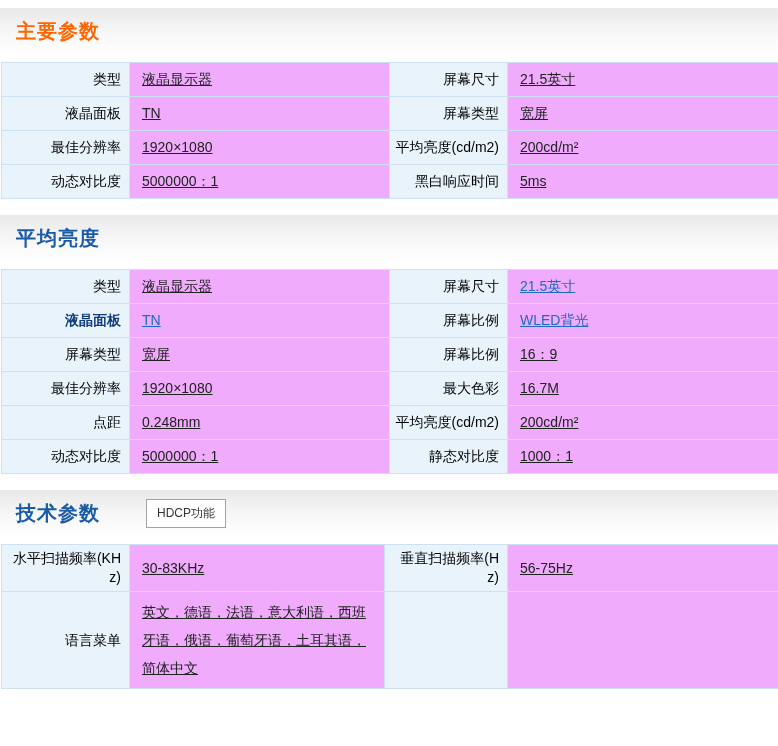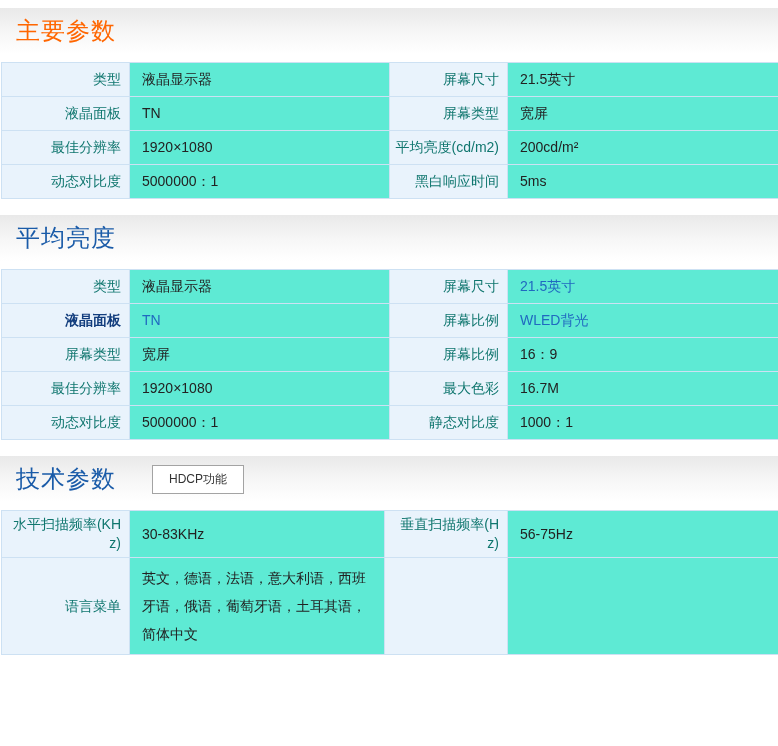--- a/index.html
+++ b/index.html
@@ -12,58 +12,59 @@
   }
   .section { margin-bottom:16px; }
   .sec-header {
     height:46px;
     display:flex;
     align-items:center;
     padding-left:16px;
     background:linear-gradient(180deg,#e9e9e9 0%,#f7f7f7 55%,#ffffff 100%);
     margin-bottom:8px;
   }
-  .sec-title { font-size:24px; font-weight:normal; letter-spacing:1px; }
+  .sec-title { font-size:20px; font-weight:bold; letter-spacing:1px; }
   .sec-title.orange { color:#ff6600; }
   .sec-title.blue   { color:#1a5ba8; }
   .hdcp-btn {
-    margin-left:36px;
+    margin-left:46px;
     background:#ffffff;
     border:1px solid #a3a3a3;
     color:#333;
     font-size:12px;
-    padding:5px 16px;
+    padding:5px 10px;
     font-family:inherit;
     cursor:pointer;
   }
   table {
     border-collapse:collapse;
     table-layout:fixed;
     width:777px;
     margin-left:1px;
     font-size:14px;
   }
   td {
     border:1px solid #cde1f3;
     height:34px;
     vertical-align:middle;
     line-height:19px;
     word-break:break-all;
   }
   td.lbl {
     background:#e9f3fc;
-    color:#0f766e;
+    color:#000000;
     text-align:right;
     padding:4px 8px 4px 4px;
   }
   td.val {
-    background:#5eead4;
+    background:#f0abfc;
     color:#222;
     text-align:left;
     padding:4px 8px 4px 12px;
+    text-decoration:underline;
   }
   td.val.link { color:#2069c0; cursor:pointer; }
   td.lbl.bold { color:#123d7d; font-weight:bold; }
   td.val.lang { line-height:28px; padding-top:6px; padding-bottom:6px; }
 </style>
 </head>
 <body>
 
 <div class="section">
   <div class="sec-header">
@@ -135,20 +136,26 @@
         <td class="lbl">屏幕比例</td>
         <td class="val">16：9</td>
       </tr>
       <tr>
         <td class="lbl">最佳分辨率</td>
         <td class="val">1920×1080</td>
         <td class="lbl">最大色彩</td>
         <td class="val">16.7M</td>
       </tr>
       <tr>
+        <td class="lbl">点距</td>
+        <td class="val">0.248mm</td>
+        <td class="lbl">平均亮度(cd/m2)</td>
+        <td class="val">200cd/m²</td>
+      </tr>
+      <tr>
         <td class="lbl">动态对比度</td>
         <td class="val">5000000：1</td>
         <td class="lbl">静态对比度</td>
         <td class="val">1000：1</td>
       </tr>
     </tbody>
   </table>
 </div>
 
 <div class="section">

